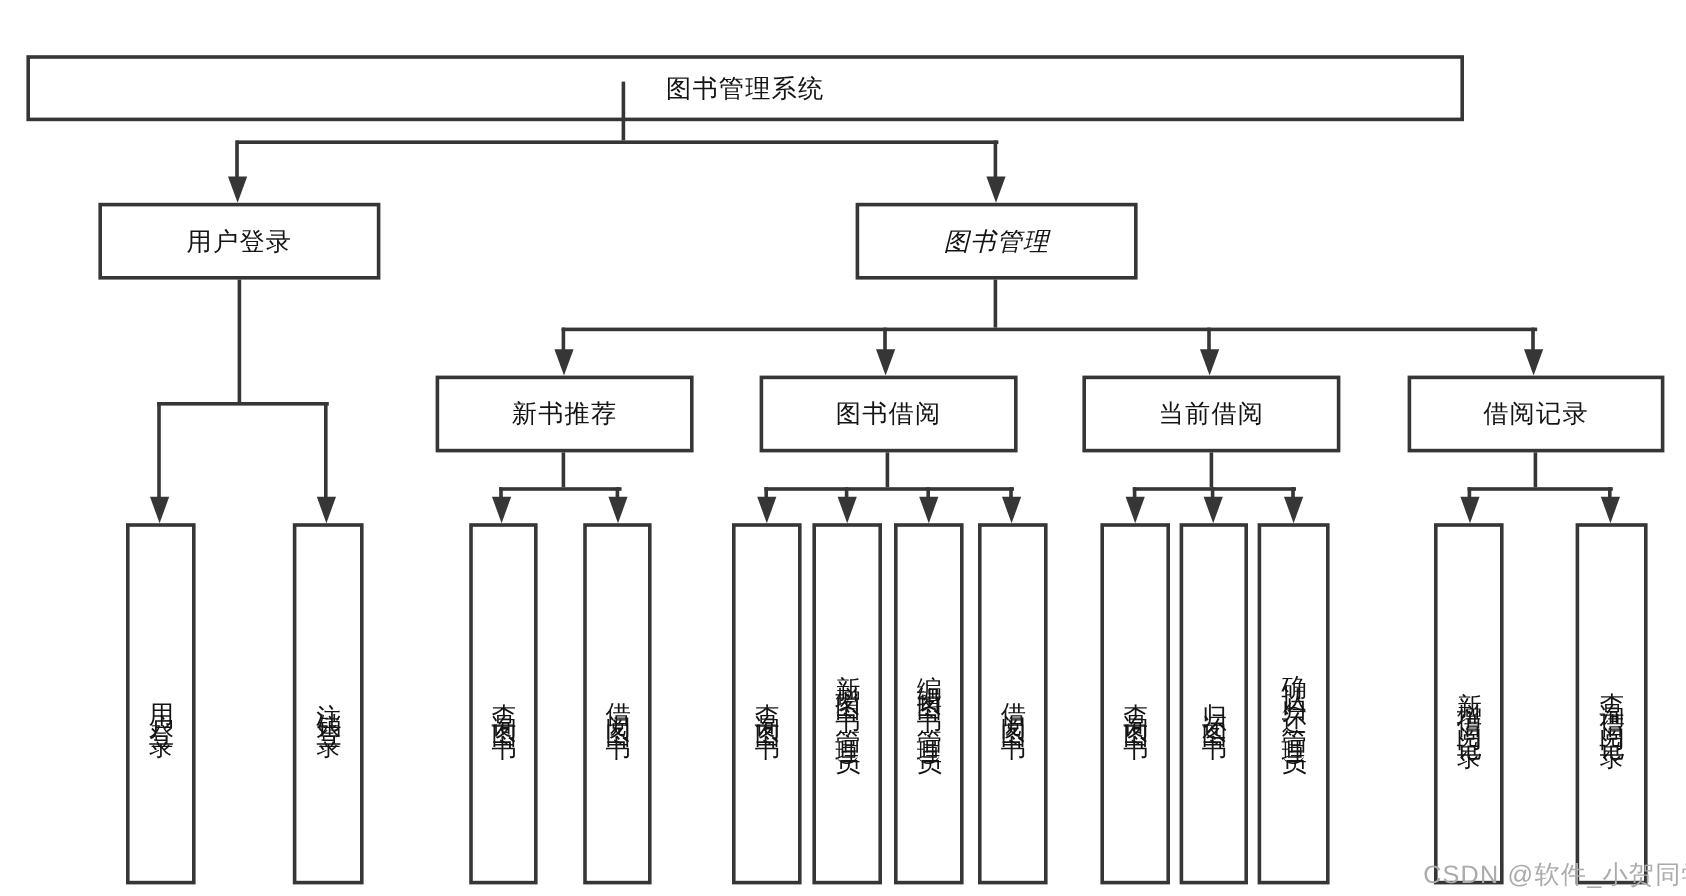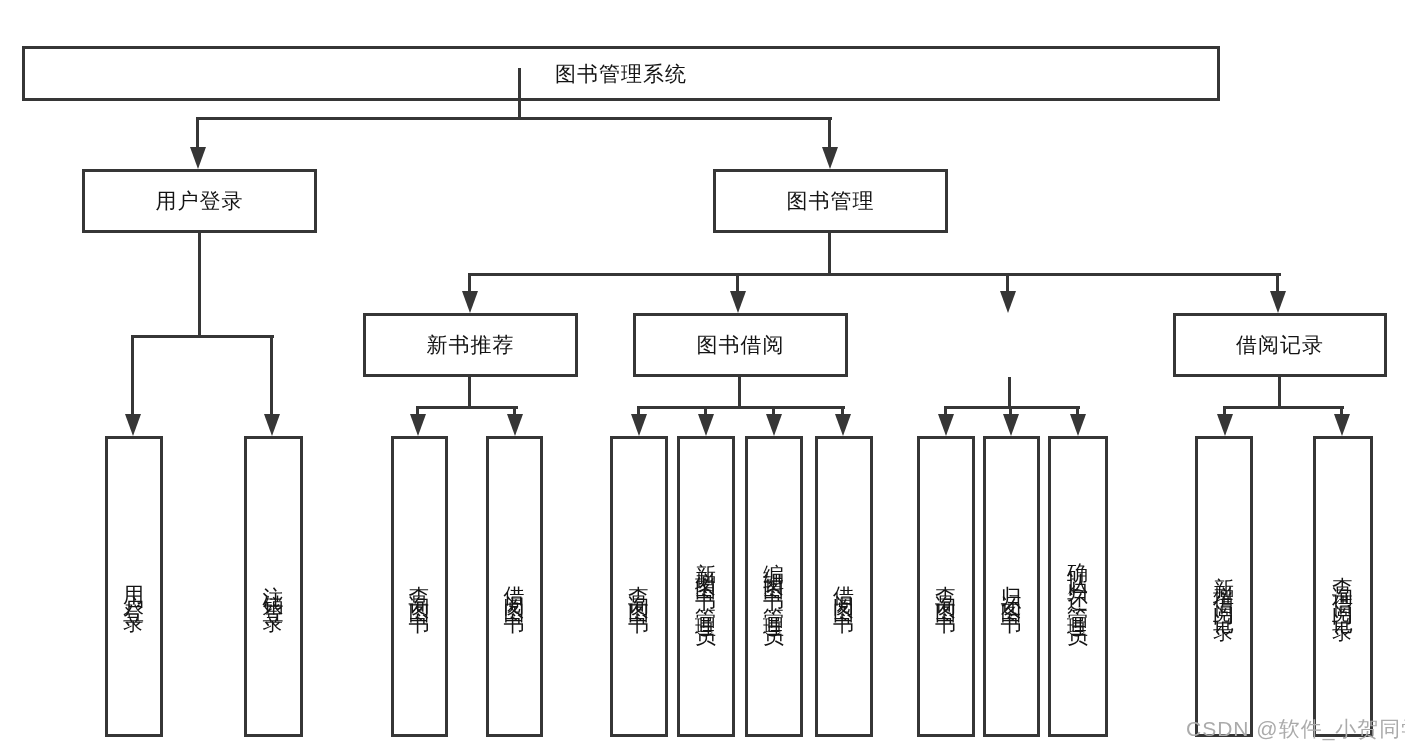--- a/index.html
+++ b/index.html
@@ -37,21 +37,21 @@
   <div class="bx" style="left:22px;top:2px;width:1198px;height:55px;margin-top:44px;">图书管理系统</div>
 
   <div class="vline" style="left:518px;top:68px;height:49px;"></div>
   <div class="hline" style="left:197px;top:117px;width:635px;"></div>
   <div class="vline" style="left:196px;top:117px;height:32px;"></div>
   <div class="vline" style="left:828px;top:117px;height:32px;"></div>
   <div class="arr" style="left:190px;top:147px;"></div>
   <div class="arr" style="left:822px;top:147px;"></div>
 
   <div class="bx" style="left:82px;top:169px;width:235px;height:64px;">用户登录</div>
-  <div class="bx" style="left:713px;top:169px;width:235px;height:64px;">图书管理</div>
+  <div class="bx" style="left:713px;top:169px;width:235px;height:64px;font-style:italic;">图书管理</div>
 
   <div class="vline" style="left:198px;top:233px;height:102px;"></div>
   <div class="hline" style="left:131px;top:335px;width:143px;"></div>
   <div class="vline" style="left:131px;top:335px;height:81px;"></div>
   <div class="vline" style="left:270px;top:335px;height:81px;"></div>
   <div class="arr" style="left:125px;top:414px;"></div>
   <div class="arr" style="left:264px;top:414px;"></div>
 
   <div class="vline" style="left:828px;top:233px;height:40px;"></div>
   <div class="hline" style="left:468px;top:273px;width:813px;"></div>
@@ -59,20 +59,21 @@
   <div class="vline" style="left:736px;top:273px;height:20px;"></div>
   <div class="vline" style="left:1006px;top:273px;height:20px;"></div>
   <div class="vline" style="left:1276px;top:273px;height:20px;"></div>
   <div class="arr" style="left:462px;top:291px;"></div>
   <div class="arr" style="left:730px;top:291px;"></div>
   <div class="arr" style="left:1000px;top:291px;"></div>
   <div class="arr" style="left:1270px;top:291px;"></div>
 
   <div class="bx" style="left:363px;top:313px;width:215px;height:64px;font-family:Liberation Serif, serif;">新书推荐</div>
   <div class="bx" style="left:633px;top:313px;width:215px;height:64px;">图书借阅</div>
+  <div class="bx" style="left:902px;top:313px;width:215px;height:64px;">当前借阅</div>
   <div class="bx" style="left:1173px;top:313px;width:214px;height:64px;">借阅记录</div>
 
   <div class="vline" style="left:468px;top:377px;height:29px;"></div>
   <div class="hline" style="left:416px;top:406px;width:102px;"></div>
   <div class="vline" style="left:416px;top:406px;height:10px;"></div>
   <div class="vline" style="left:513px;top:406px;height:10px;"></div>
   <div class="arr" style="left:410px;top:414px;"></div>
   <div class="arr" style="left:507px;top:414px;"></div>
 
   <div class="vline" style="left:738px;top:377px;height:29px;"></div>

